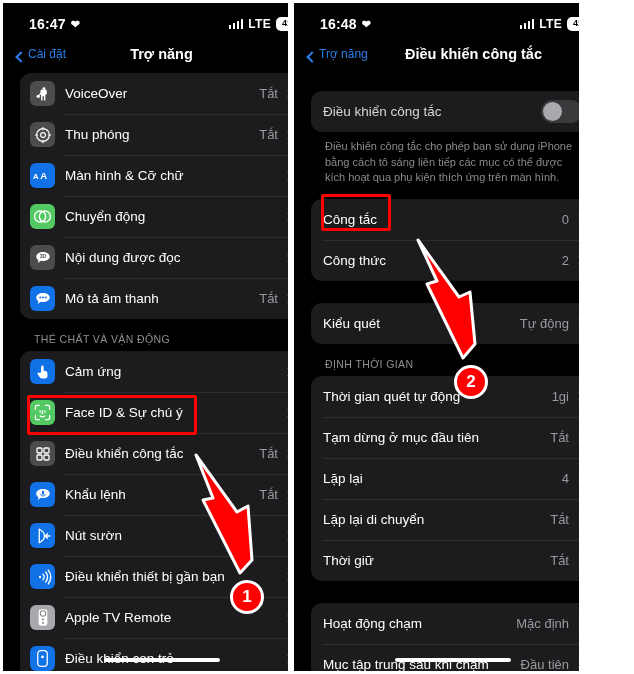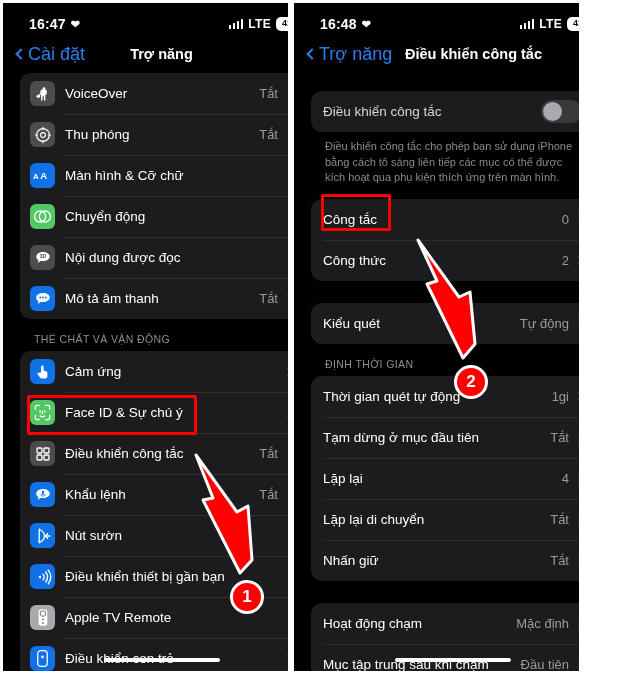--- a/index.html
+++ b/index.html
@@ -80,23 +80,23 @@
 
   
   .navbar {
     height: 30px;
     display: flex;
     align-items: center;
     position: relative;
     padding-left: 8px;
   }
   .back {
-    display: flex; align-items: center; gap: 2px;
+    display: flex; align-items: flex-end; gap: 2px;
     color: #2a7fea;
-    font-size: 18px;
+    font-size: 12px;
   }
   .chev-left {
     width: 8px; height: 8px;
     border-left: 2px solid #2a7fea;
     border-bottom: 2px solid #2a7fea;
     transform: rotate(45deg);
     margin-right: 1px;
   }
   .nav-title {
     position: absolute;
@@ -556,21 +556,21 @@
             <span class="label">Lặp lại</span>
             <span class="value">4</span>
             <span class="chev"></span>
           </div>
           <div class="row no-icon">
             <span class="label">Lặp lại di chuyển</span>
             <span class="value">Tắt</span>
             <span class="chev"></span>
           </div>
           <div class="row no-icon">
-            <span class="label">Nhấn giữ</span>
+            <span class="label">Thời giữ</span>
             <span class="value">Tắt</span>
             <span class="chev"></span>
           </div>
         </div>
 
         <div class="gap-lg"></div>
 
         <div class="group">
           <div class="row no-icon">
             <span class="label">Hoạt động chạm</span>

